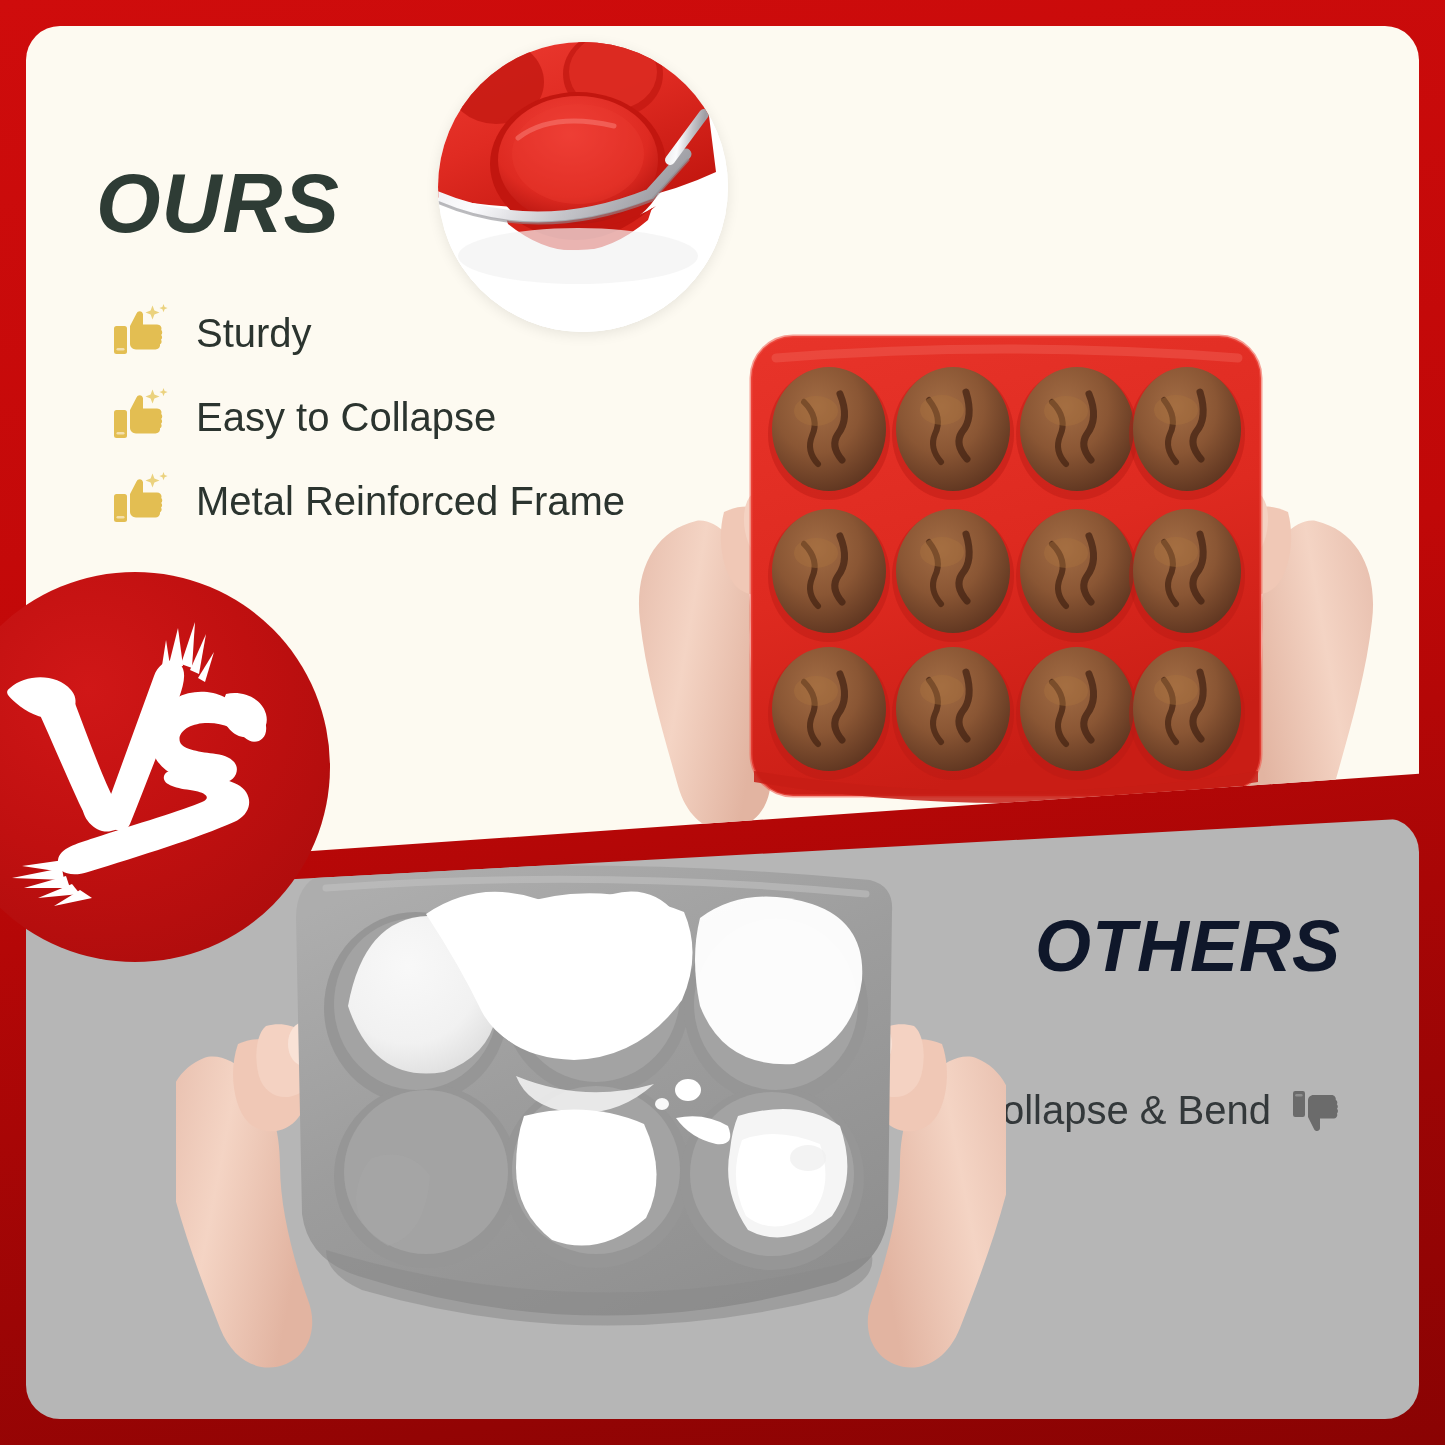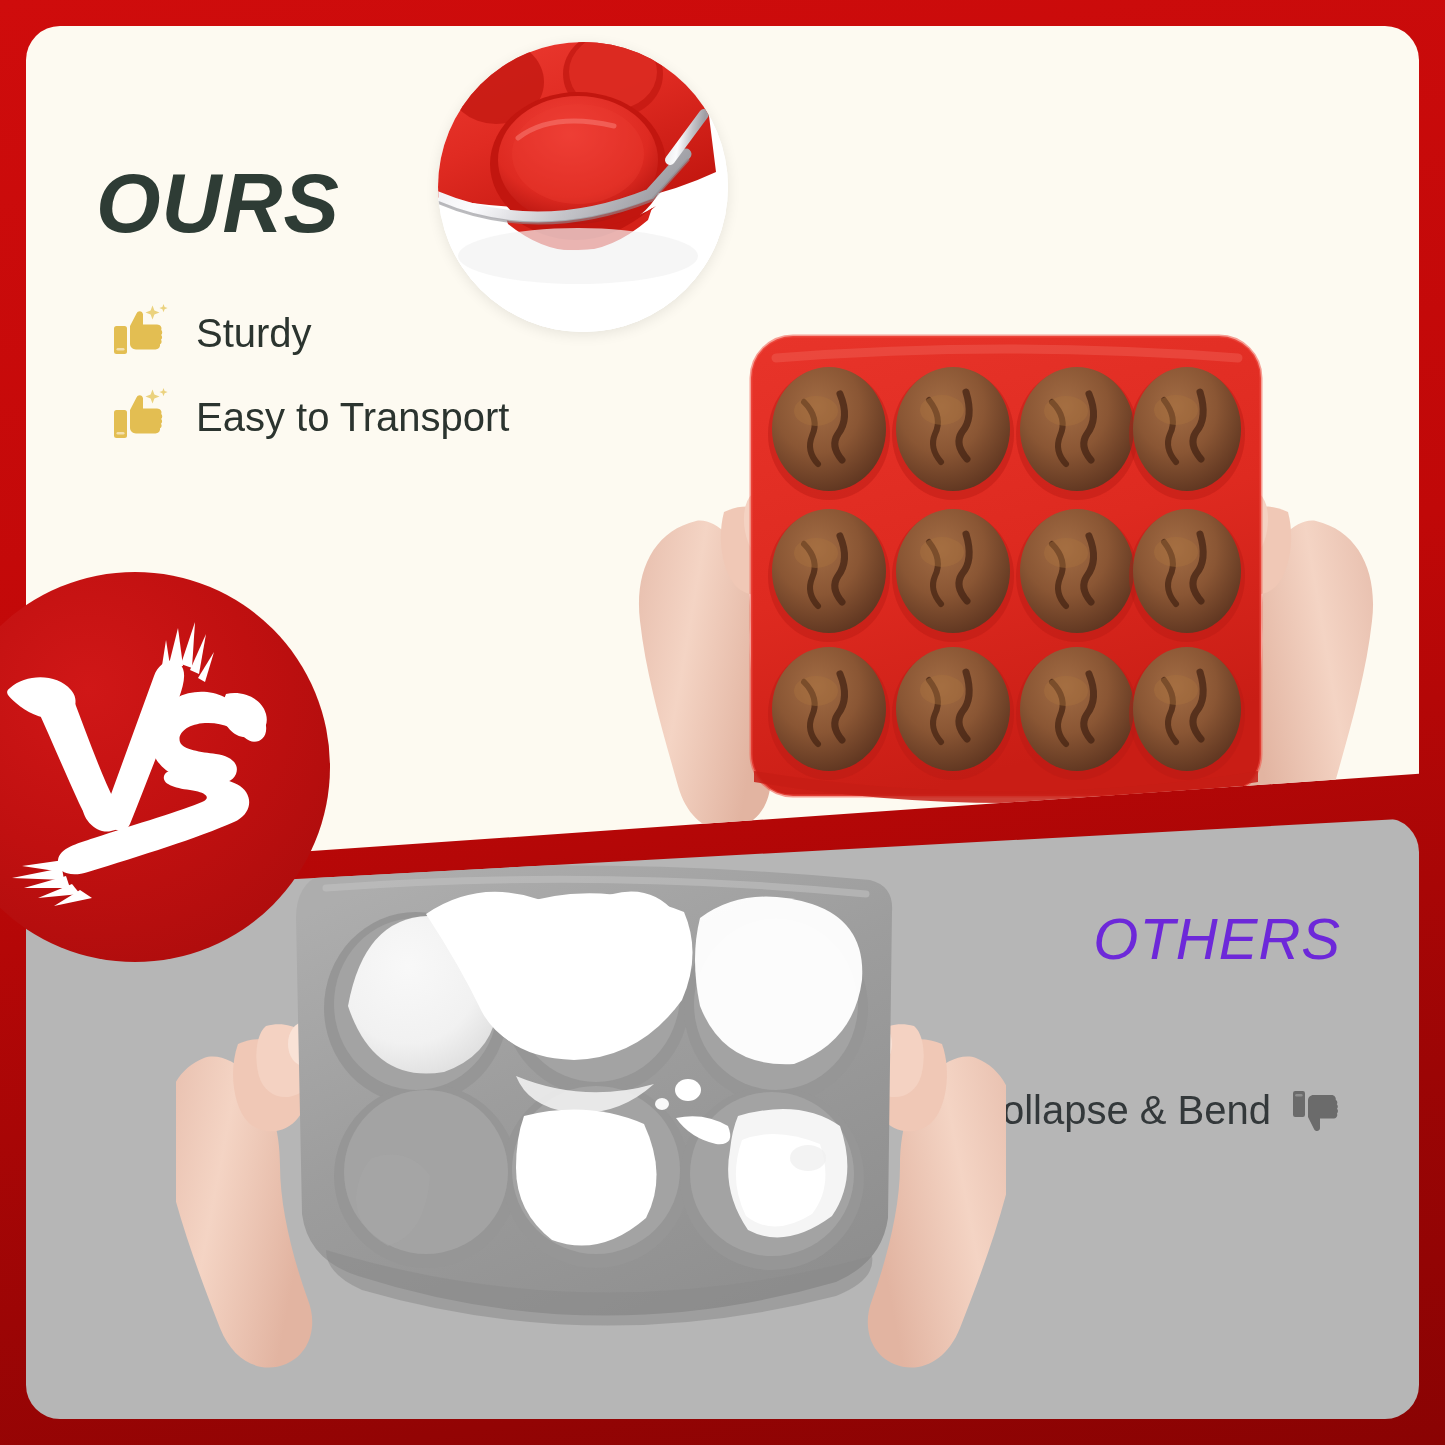--- a/index.html
+++ b/index.html
@@ -63,25 +63,25 @@
     left: 26px; top: 818px;
     width: 1393px; height: 601px;
     background: #b6b6b6;
     border-radius: 34px;
     overflow: hidden;
     clip-path: polygon(0 12.6%, 100% 0, 100% 100%, 0 100%);
   }
   #others-heading {
     position: absolute;
     right: 78px; top: 92px;
-    font-size: 58px;
-    font-weight: normal;
+    font-size: 72px;
+    font-weight: bold;
     font-style: italic;
     letter-spacing: 1px;
-    color: #6d28d9;
+    color: #0f172a;
     line-height: 1;
   }
   #others-list {
     position: absolute;
     right: 72px; top: 250px;
     width: 420px;
   }
   .others-row {
     display: flex;
     align-items: center;
@@ -166,23 +166,35 @@
       <div class="ours-row">
         <span class="thumb-up-wrap">
           <svg width="62" height="62" viewBox="0 0 62 62">
             <rect x="2" y="24" width="13" height="28" rx="2.5" fill="#E3BE52"></rect>
             <rect x="4.5" y="46" width="8" height="2.6" rx="1.3" fill="#F3E0AE"></rect>
             <path d="M18 24 L24.5 11.5 C26 8.3 30.5 8.8 31 12.3 L31 22.5 L45 22.5 C48.4 22.5 50.3 25.3 49.2 28 L49.2 28 C50.6 29.2 50.6 31.6 49.2 32.9 C50.5 34.2 50.4 36.5 49 37.7 C50.1 39 49.8 41.3 48 42.3 C48.4 45.2 46.3 47.5 43.4 47.5 L24 47.5 C20.7 47.5 18 45 18 41.8 Z" fill="#E3BE52"></path>
             <path d="M40.5 3.5 L42.4 8.6 L47.5 10.5 L42.4 12.4 L40.5 17.5 L38.6 12.4 L33.5 10.5 L38.6 8.6 Z" fill="#EBD27E"></path>
             <path d="M51.5 2 L52.6 5 L55.6 6.1 L52.6 7.2 L51.5 10.2 L50.4 7.2 L47.4 6.1 L50.4 5 Z" fill="#EBD27E"></path>
           </svg>
         </span>
-        <span class="ours-text">Easy to Transport</span>
+        <span class="ours-text">Easy to Collapse</span>
       </div>
 
+      <div class="ours-row">
+        <span class="thumb-up-wrap">
+          <svg width="62" height="62" viewBox="0 0 62 62">
+            <rect x="2" y="24" width="13" height="28" rx="2.5" fill="#E3BE52"></rect>
+            <rect x="4.5" y="46" width="8" height="2.6" rx="1.3" fill="#F3E0AE"></rect>
+            <path d="M18 24 L24.5 11.5 C26 8.3 30.5 8.8 31 12.3 L31 22.5 L45 22.5 C48.4 22.5 50.3 25.3 49.2 28 L49.2 28 C50.6 29.2 50.6 31.6 49.2 32.9 C50.5 34.2 50.4 36.5 49 37.7 C50.1 39 49.8 41.3 48 42.3 C48.4 45.2 46.3 47.5 43.4 47.5 L24 47.5 C20.7 47.5 18 45 18 41.8 Z" fill="#E3BE52"></path>
+            <path d="M40.5 3.5 L42.4 8.6 L47.5 10.5 L42.4 12.4 L40.5 17.5 L38.6 12.4 L33.5 10.5 L38.6 8.6 Z" fill="#EBD27E"></path>
+            <path d="M51.5 2 L52.6 5 L55.6 6.1 L52.6 7.2 L51.5 10.2 L50.4 7.2 L47.4 6.1 L50.4 5 Z" fill="#EBD27E"></path>
+          </svg>
+        </span>
+        <span class="ours-text">Metal Reinforced Frame</span>
+      </div>
 
     </div>
 
     <div id="red-photo">
       <svg width="760" height="560" viewBox="0 0 760 560">
         <defs>
           <linearGradient id="panRed" x1="0" y1="0" x2="0.3" y2="1">
             <stop offset="0%" stop-color="#e8342a"></stop>
             <stop offset="55%" stop-color="#de2a20"></stop>
             <stop offset="100%" stop-color="#c91d15"></stop>

